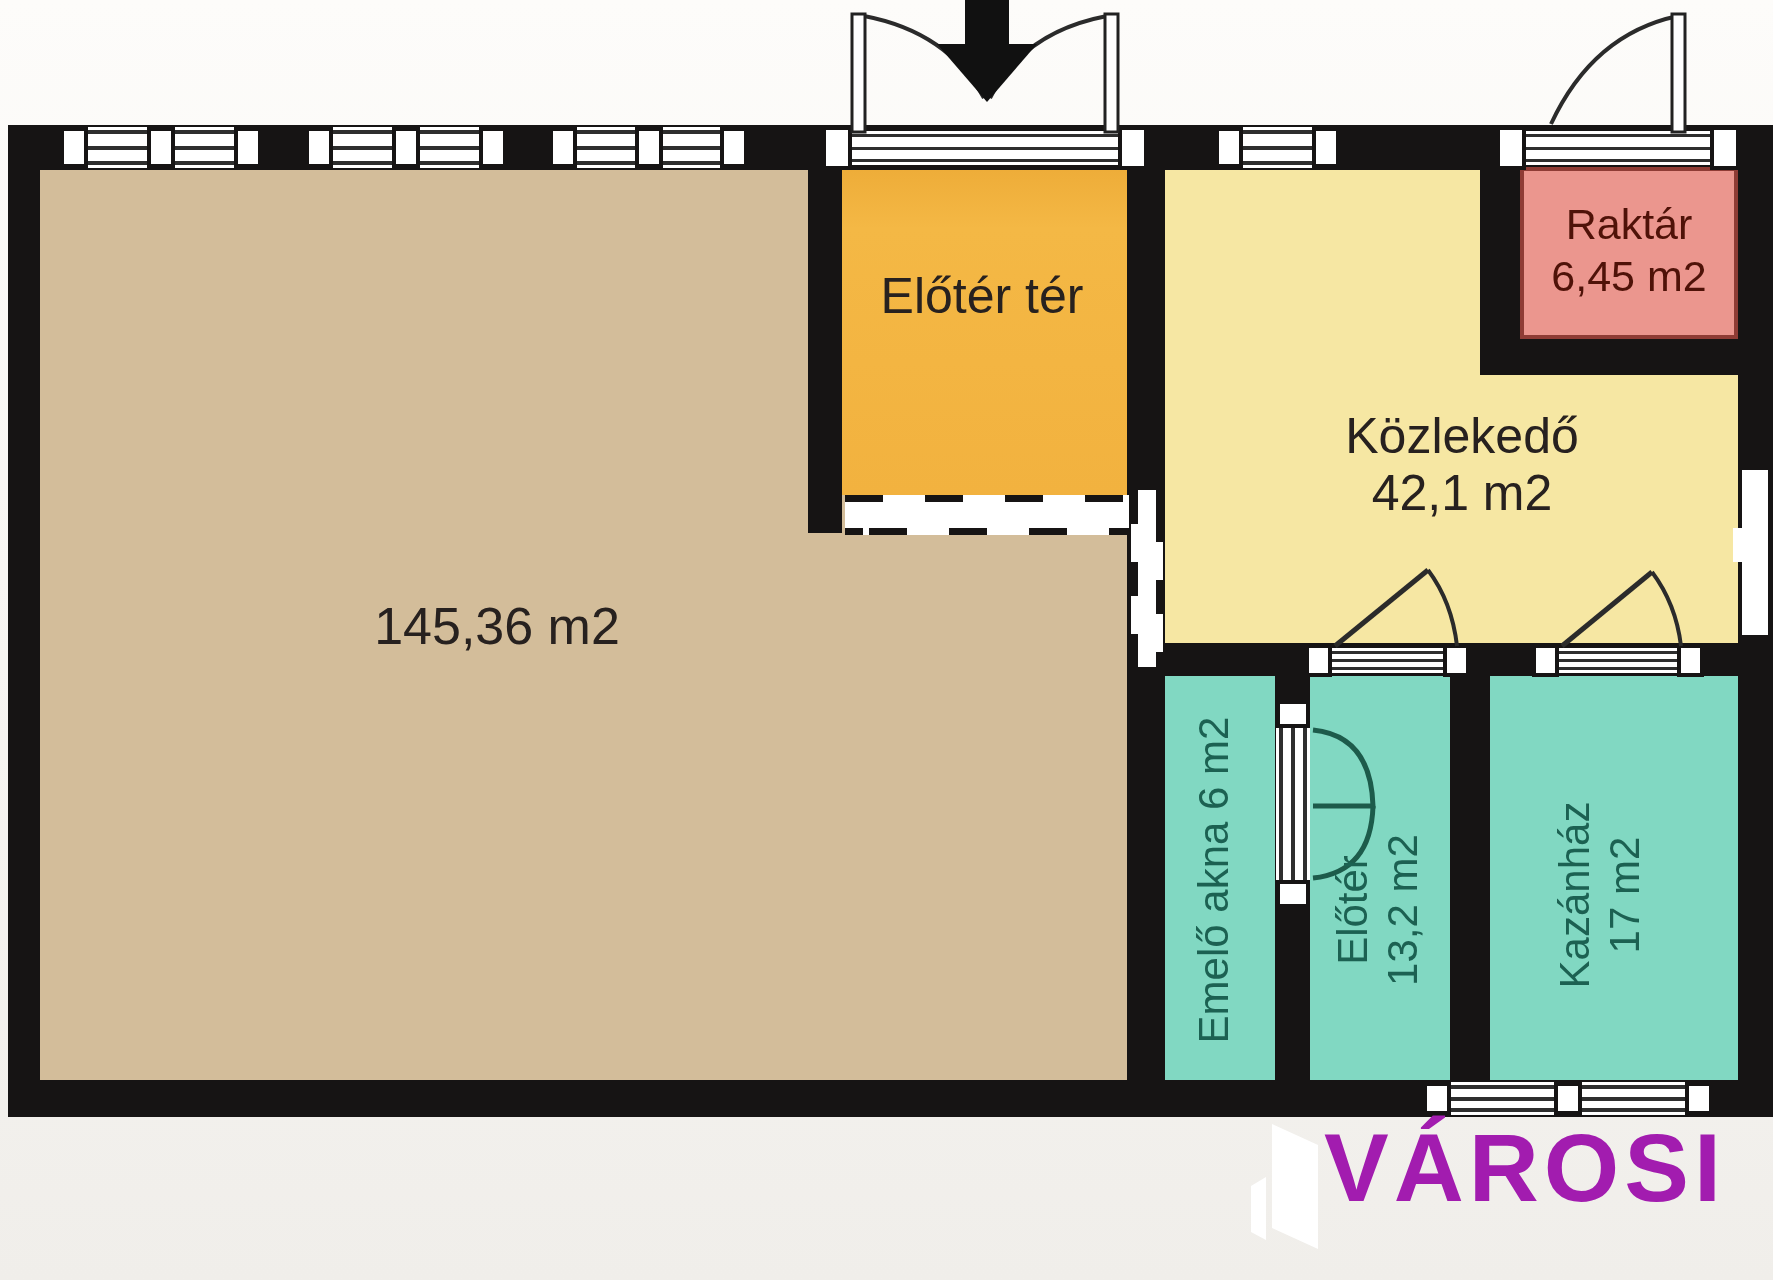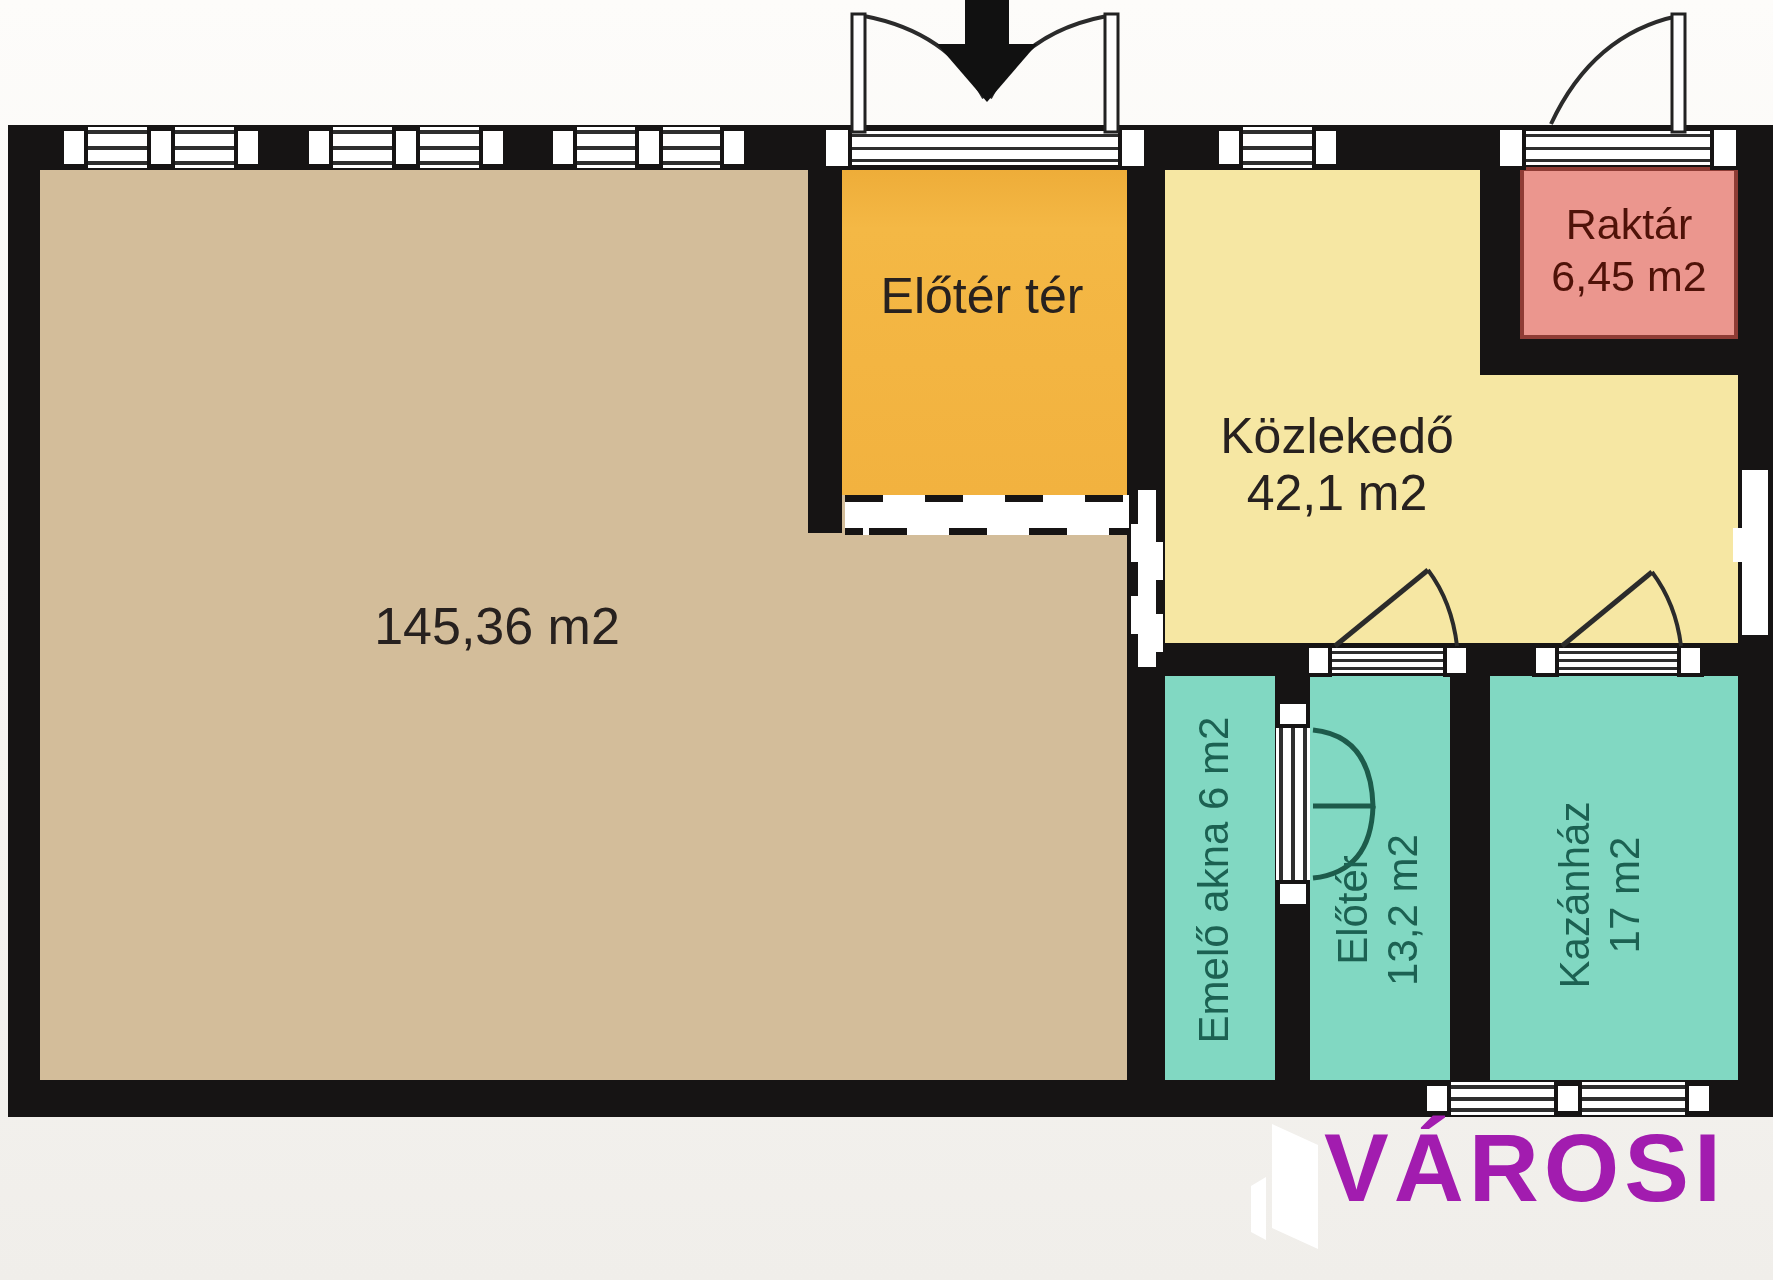--- a/index.html
+++ b/index.html
@@ -51,21 +51,21 @@
   .dash-v-stripe{position:absolute;top:0;bottom:0;width:7px;
     background:repeating-linear-gradient(180deg,#161414 0 34px,transparent 34px 72px);}
   .dash-v-stripe.lft{left:0;}
   .dash-v-stripe.rgt{right:0;background-position-y:18px;}
 
   
   .room-label{position:absolute;text-align:center;color:#27211f;font-size:50px;line-height:57px;white-space:nowrap;}
   .room-label .ln{display:block;}
   #raktar-label{left:247px;top:598px;width:500px;font-size:52px;}
   #rampa-label{left:832px;top:268px;width:300px;}
-  #kozlekedo-label{left:1097px;top:408px;width:480px;}
+  #kozlekedo-label{left:1222px;top:408px;width:480px;}
   #gazmero-label{left:1520px;top:198px;width:218px;font-size:43px;line-height:52px;color:#4f1208;}
   .teal-label{position:absolute;text-align:center;color:#1c6152;font-size:42px;line-height:50px;white-space:nowrap;}
   #emelo-label{left:1214px;top:880px;transform:translate(-50%,-50%) rotate(-90deg);}
   #eloter-label{left:1378px;top:910px;transform:translate(-50%,-50%) rotate(-90deg);}
   #kazan-label{left:1600px;top:895px;transform:translate(-50%,-50%) rotate(-90deg);}
 
   
   #overlay{position:absolute;left:0;top:0;width:1773px;height:1280px;pointer-events:none;}
 
   

